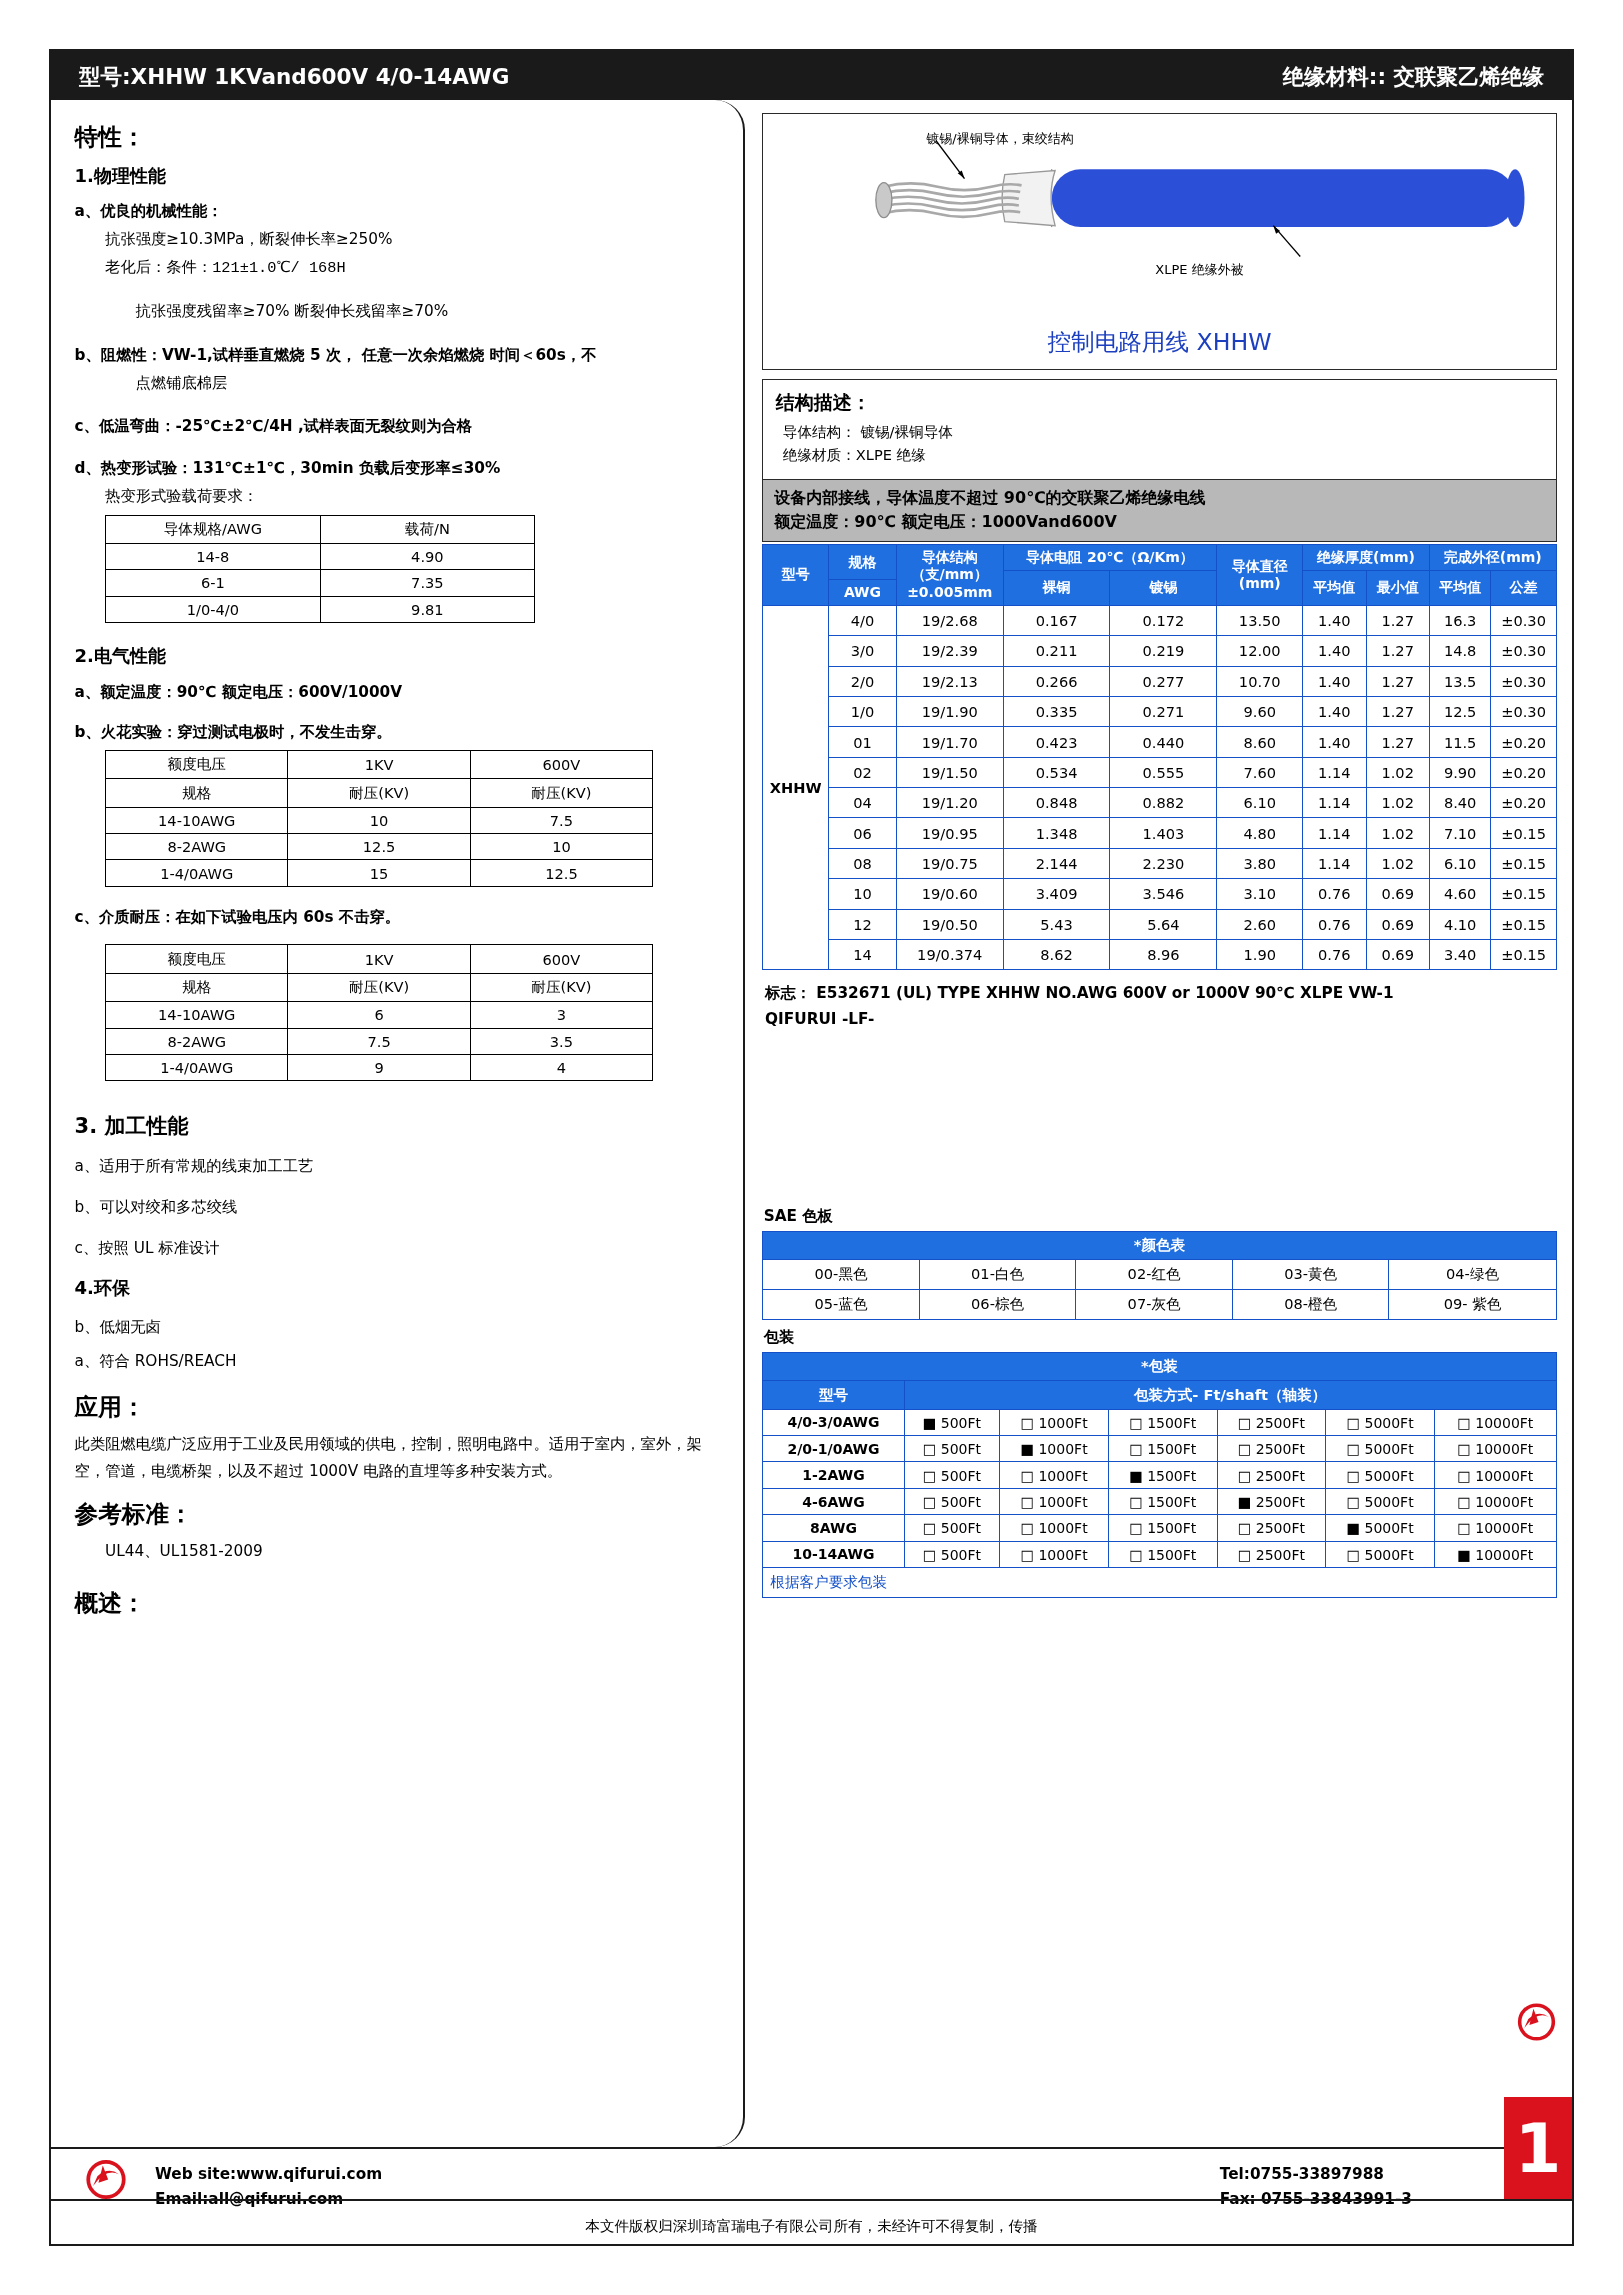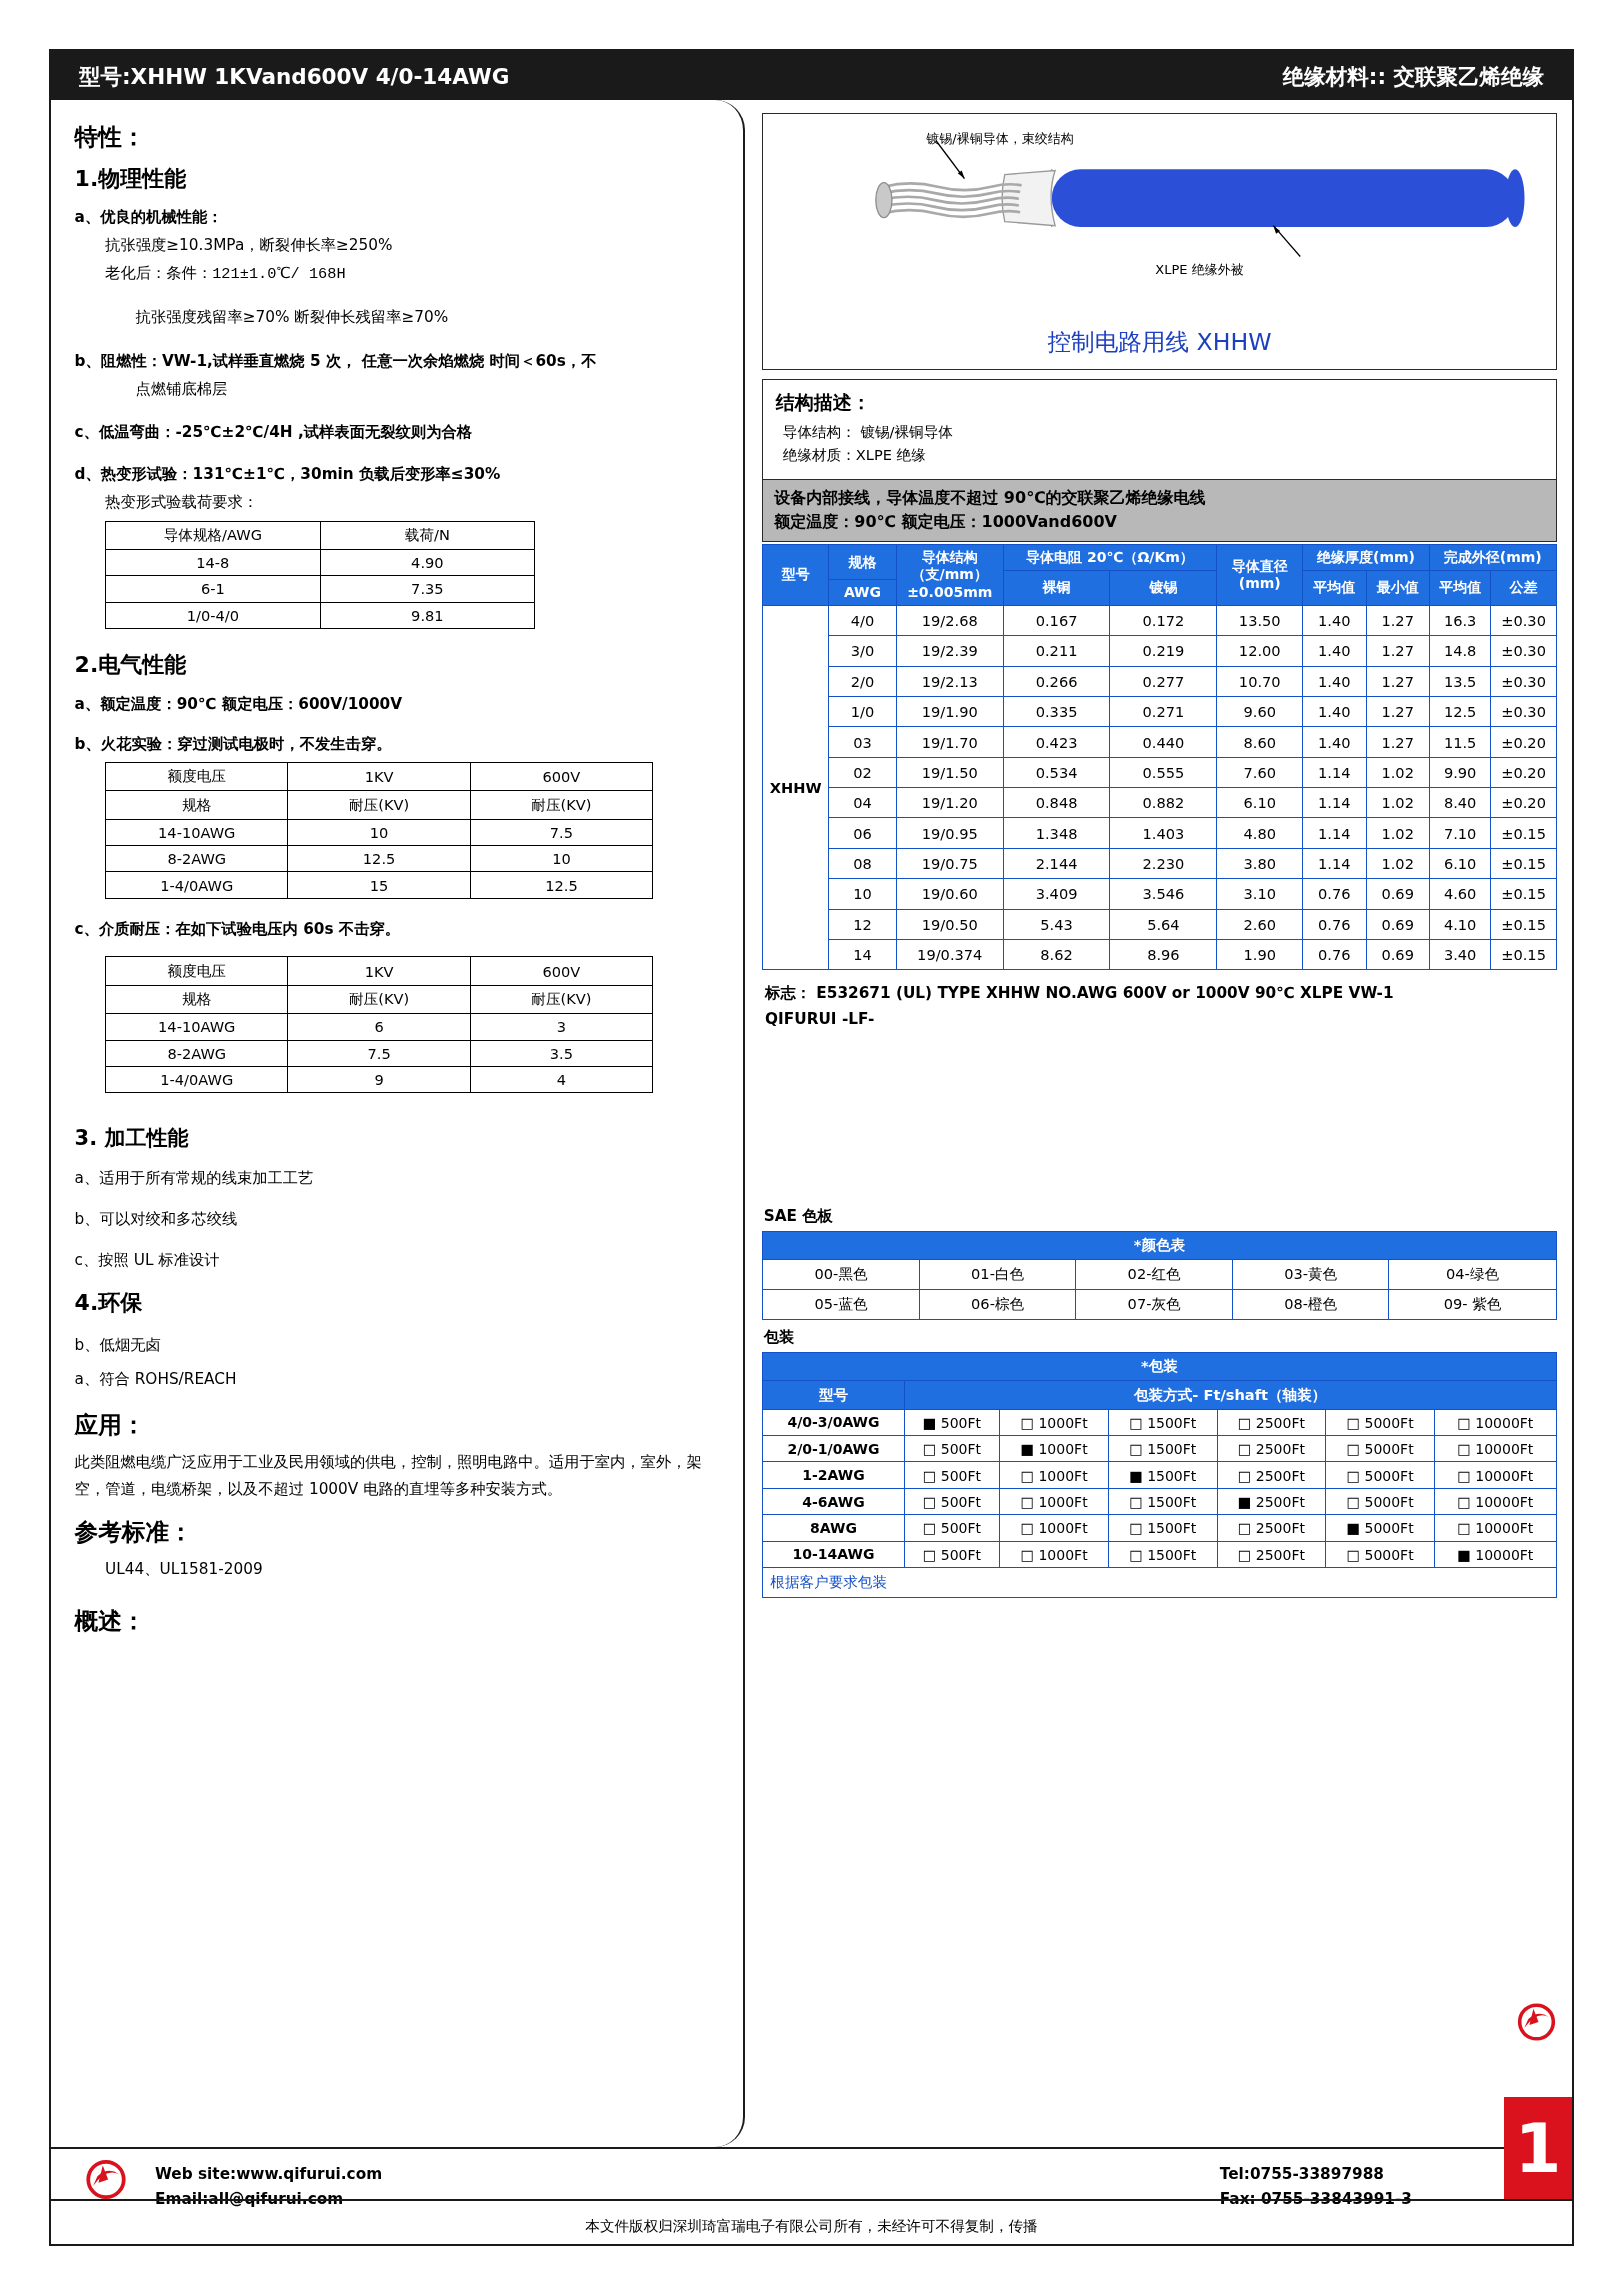--- a/index.html
+++ b/index.html
@@ -17,21 +17,21 @@
   .header{
     position:absolute;left:0;top:0;right:0;height:49px;background:#1a1a1a;color:#ffffff;
   }
   .header .h-left{position:absolute;left:28px;top:50%;transform:translateY(-50%);font-size:21.5px;font-weight:bold;letter-spacing:0px;}
   .header .h-right{position:absolute;right:28px;top:50%;transform:translateY(-50%);font-size:21.5px;font-weight:bold;}
   
   .col-left{position:absolute;left:0;top:49px;width:694px;bottom:97px;border-right:2.1px solid #1a1a1a;box-sizing:border-box;padding:18px 23.6px 0 23.6px;border-radius:30px;}
   .col-right{position:absolute;left:696px;top:49px;right:0;bottom:97px;box-sizing:border-box;padding:12.5px 15.3px 0 15.3px;}
   
   .t-h1{font-size:23.6px;font-weight:bold;margin:2.8px 0 8.3px 0;font-family:"DejaVu Sans",sans-serif;}
-  .t-h2{font-size:22px;font-weight:bold;margin:11px 0 9.7px 0;}
+  .t-h2{font-size:18px;font-weight:bold;margin:11px 0 9.7px 0;}
   .t-b{font-size:15.3px;font-weight:bold;margin:12.5px 0 4.2px 0;line-height:1.5;}
   .t-p{font-size:15.3px;margin:4.2px 0 4.2px 0;line-height:1.6;}
   .indent1{margin-left:30.5px;}
   .indent2{margin-left:61px;}
   
   table{border-collapse:collapse;}
   .tbl{border:0.7px solid #000;font-size:14.6px;margin:5.6px 0 5.6px 30.5px;}
   .tbl td,.tbl th{border:0.7px solid #000;text-align:center;padding:4.2px 7px;font-weight:normal;}
   .tbl-w1{width:430px;}
   .tbl-w1 td{width:50%;}
@@ -311,21 +311,21 @@
               <td>19/1.90</td>
               <td>0.335</td>
               <td>0.271</td>
               <td>9.60</td>
               <td>1.40</td>
               <td>1.27</td>
               <td>12.5</td>
               <td>±0.30</td>
             </tr>
             <tr>
-              <td>03</td>
+              <td>01</td>
               <td>19/1.70</td>
               <td>0.423</td>
               <td>0.440</td>
               <td>8.60</td>
               <td>1.40</td>
               <td>1.27</td>
               <td>11.5</td>
               <td>±0.20</td>
             </tr>
             <tr>

